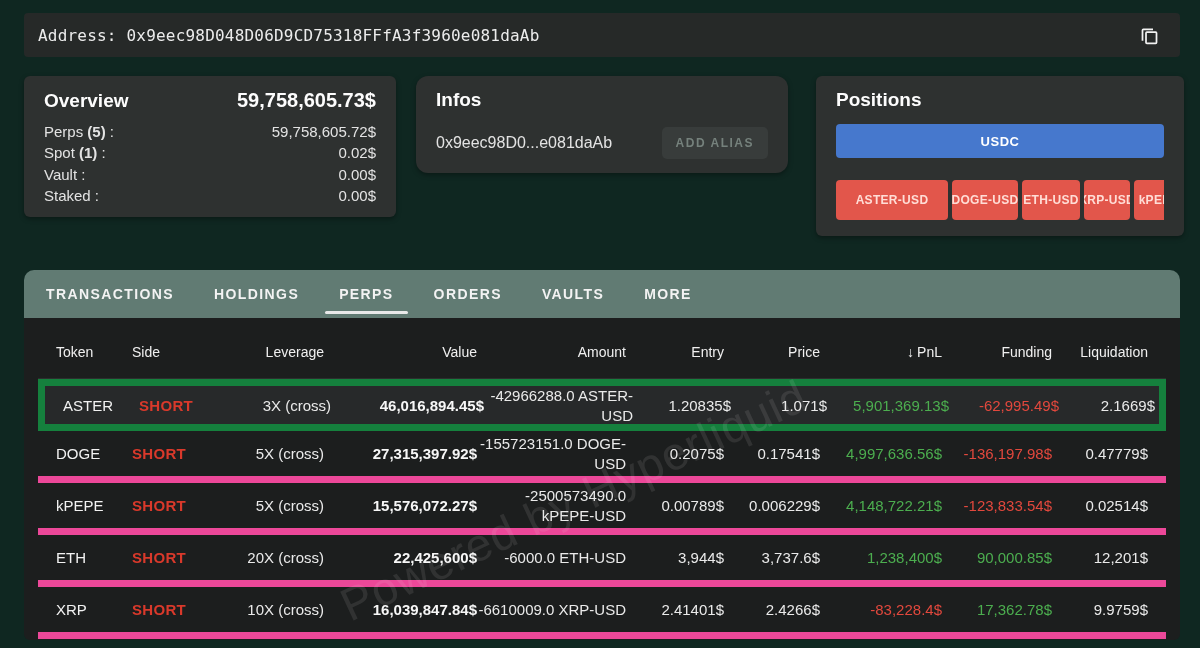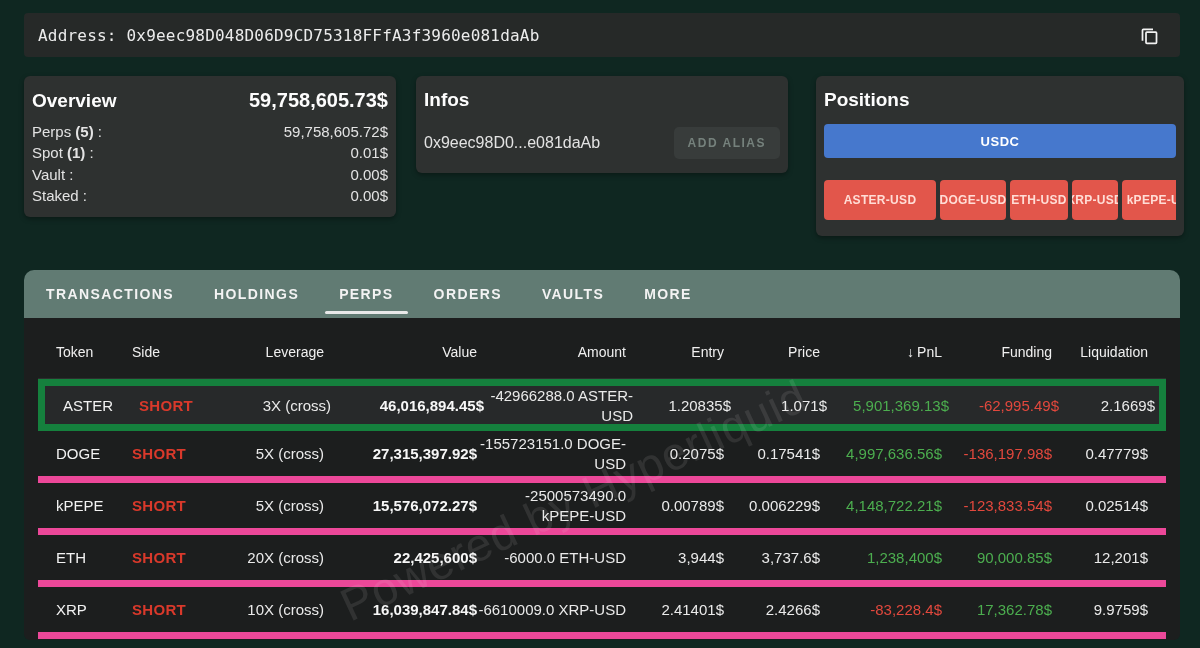--- a/index.html
+++ b/index.html
@@ -19,25 +19,25 @@
   }
   .address-text {
     font-family:"DejaVu Sans Mono","Liberation Mono",monospace;
     font-size:16px; color:#ececec; letter-spacing:.2px;
   }
   .copy-btn {
     margin-left:auto; width:34px; height:34px; border:none; background:transparent;
     display:flex; align-items:center; justify-content:center; cursor:pointer; border-radius:6px;
   }
   
-  .card { position:absolute; top:76px; background:#2e3130; border-radius:6px; padding:13px 8px;
+  .card { position:absolute; top:76px; background:#2e3130; border-radius:6px; padding:13px 20px;
           box-shadow:0 2px 5px rgba(0,0,0,.35); }
   .card-title { font-size:19px; font-weight:700; color:#fdfdfd; }
   .card-overview { left:24px; width:372px; height:141px; }
-  .card-infos    { left:416px; width:372px; height:97px; }
+  .card-infos    { left:416px; width:372px; height:97px;border-radius:12px; }
   .card-positions{ left:816px; width:368px; height:160px; }
   .ov-head { display:flex; justify-content:space-between; align-items:baseline; margin-bottom:9px; }
   .ov-total { font-size:20px; font-weight:700; color:#fdfdfd; }
   .stat-row { display:flex; justify-content:space-between; font-size:15px; line-height:1.42; color:#e3e3e3; }
   .stat-count { font-weight:700; }
   .infos-row { display:flex; align-items:center; justify-content:space-between; margin-top:16px; }
   .infos-address { font-size:16px; color:#e3e3e3; }
   .alias-btn {
     background:#383c3b; color:#75817c; border:none; border-radius:5px;
     font-size:12px; font-weight:700; letter-spacing:1.5px; padding:9px 14px; cursor:pointer;
@@ -122,21 +122,21 @@
   <div class="ov-head">
     <span class="card-title">Overview</span>
     <span class="ov-total">59,758,605.73$</span>
   </div>
   <div class="stat-row">
     <span><span>Perps</span> <span class="stat-count">(5)</span><span> :</span></span>
     <span>59,758,605.72$</span>
   </div>
   <div class="stat-row">
     <span><span>Spot</span> <span class="stat-count">(1)</span><span> :</span></span>
-    <span>0.01$</span>
+    <span>0.02$</span>
   </div>
   <div class="stat-row">
     <span><span>Vault</span><span> :</span></span>
     <span>0.00$</span>
   </div>
   <div class="stat-row">
     <span><span>Staked</span><span> :</span></span>
     <span>0.00$</span>
   </div>
 </div>

